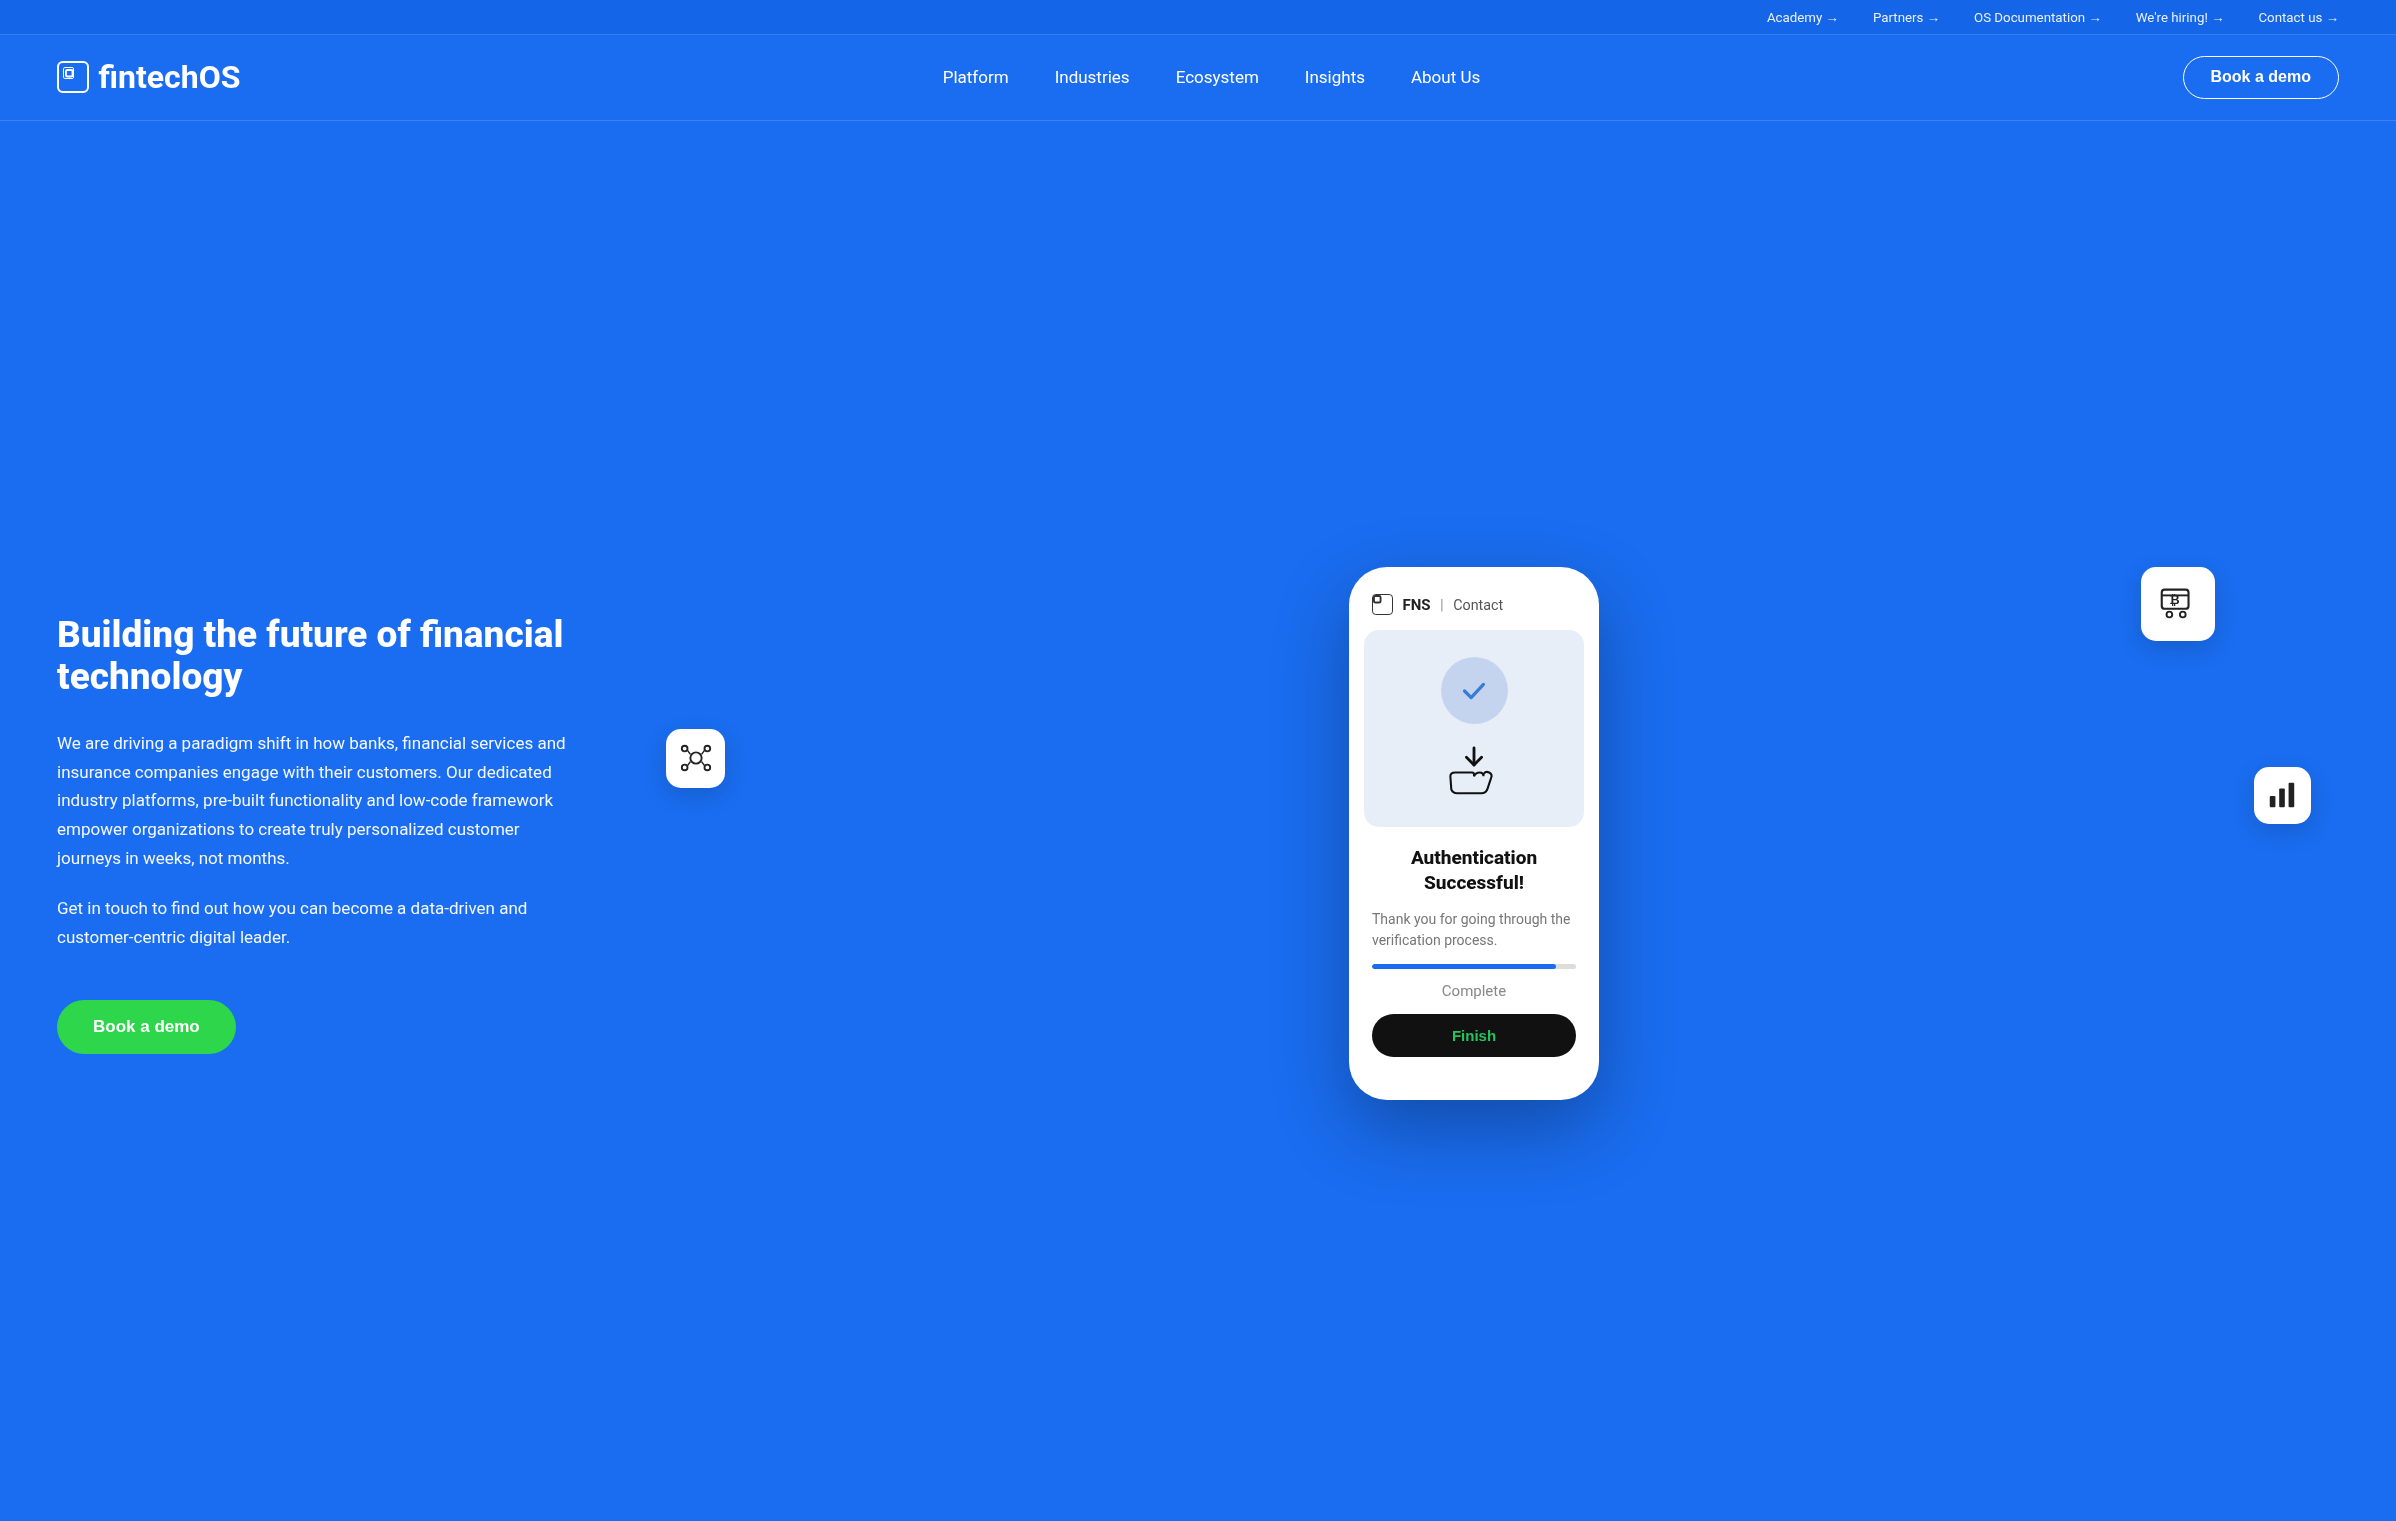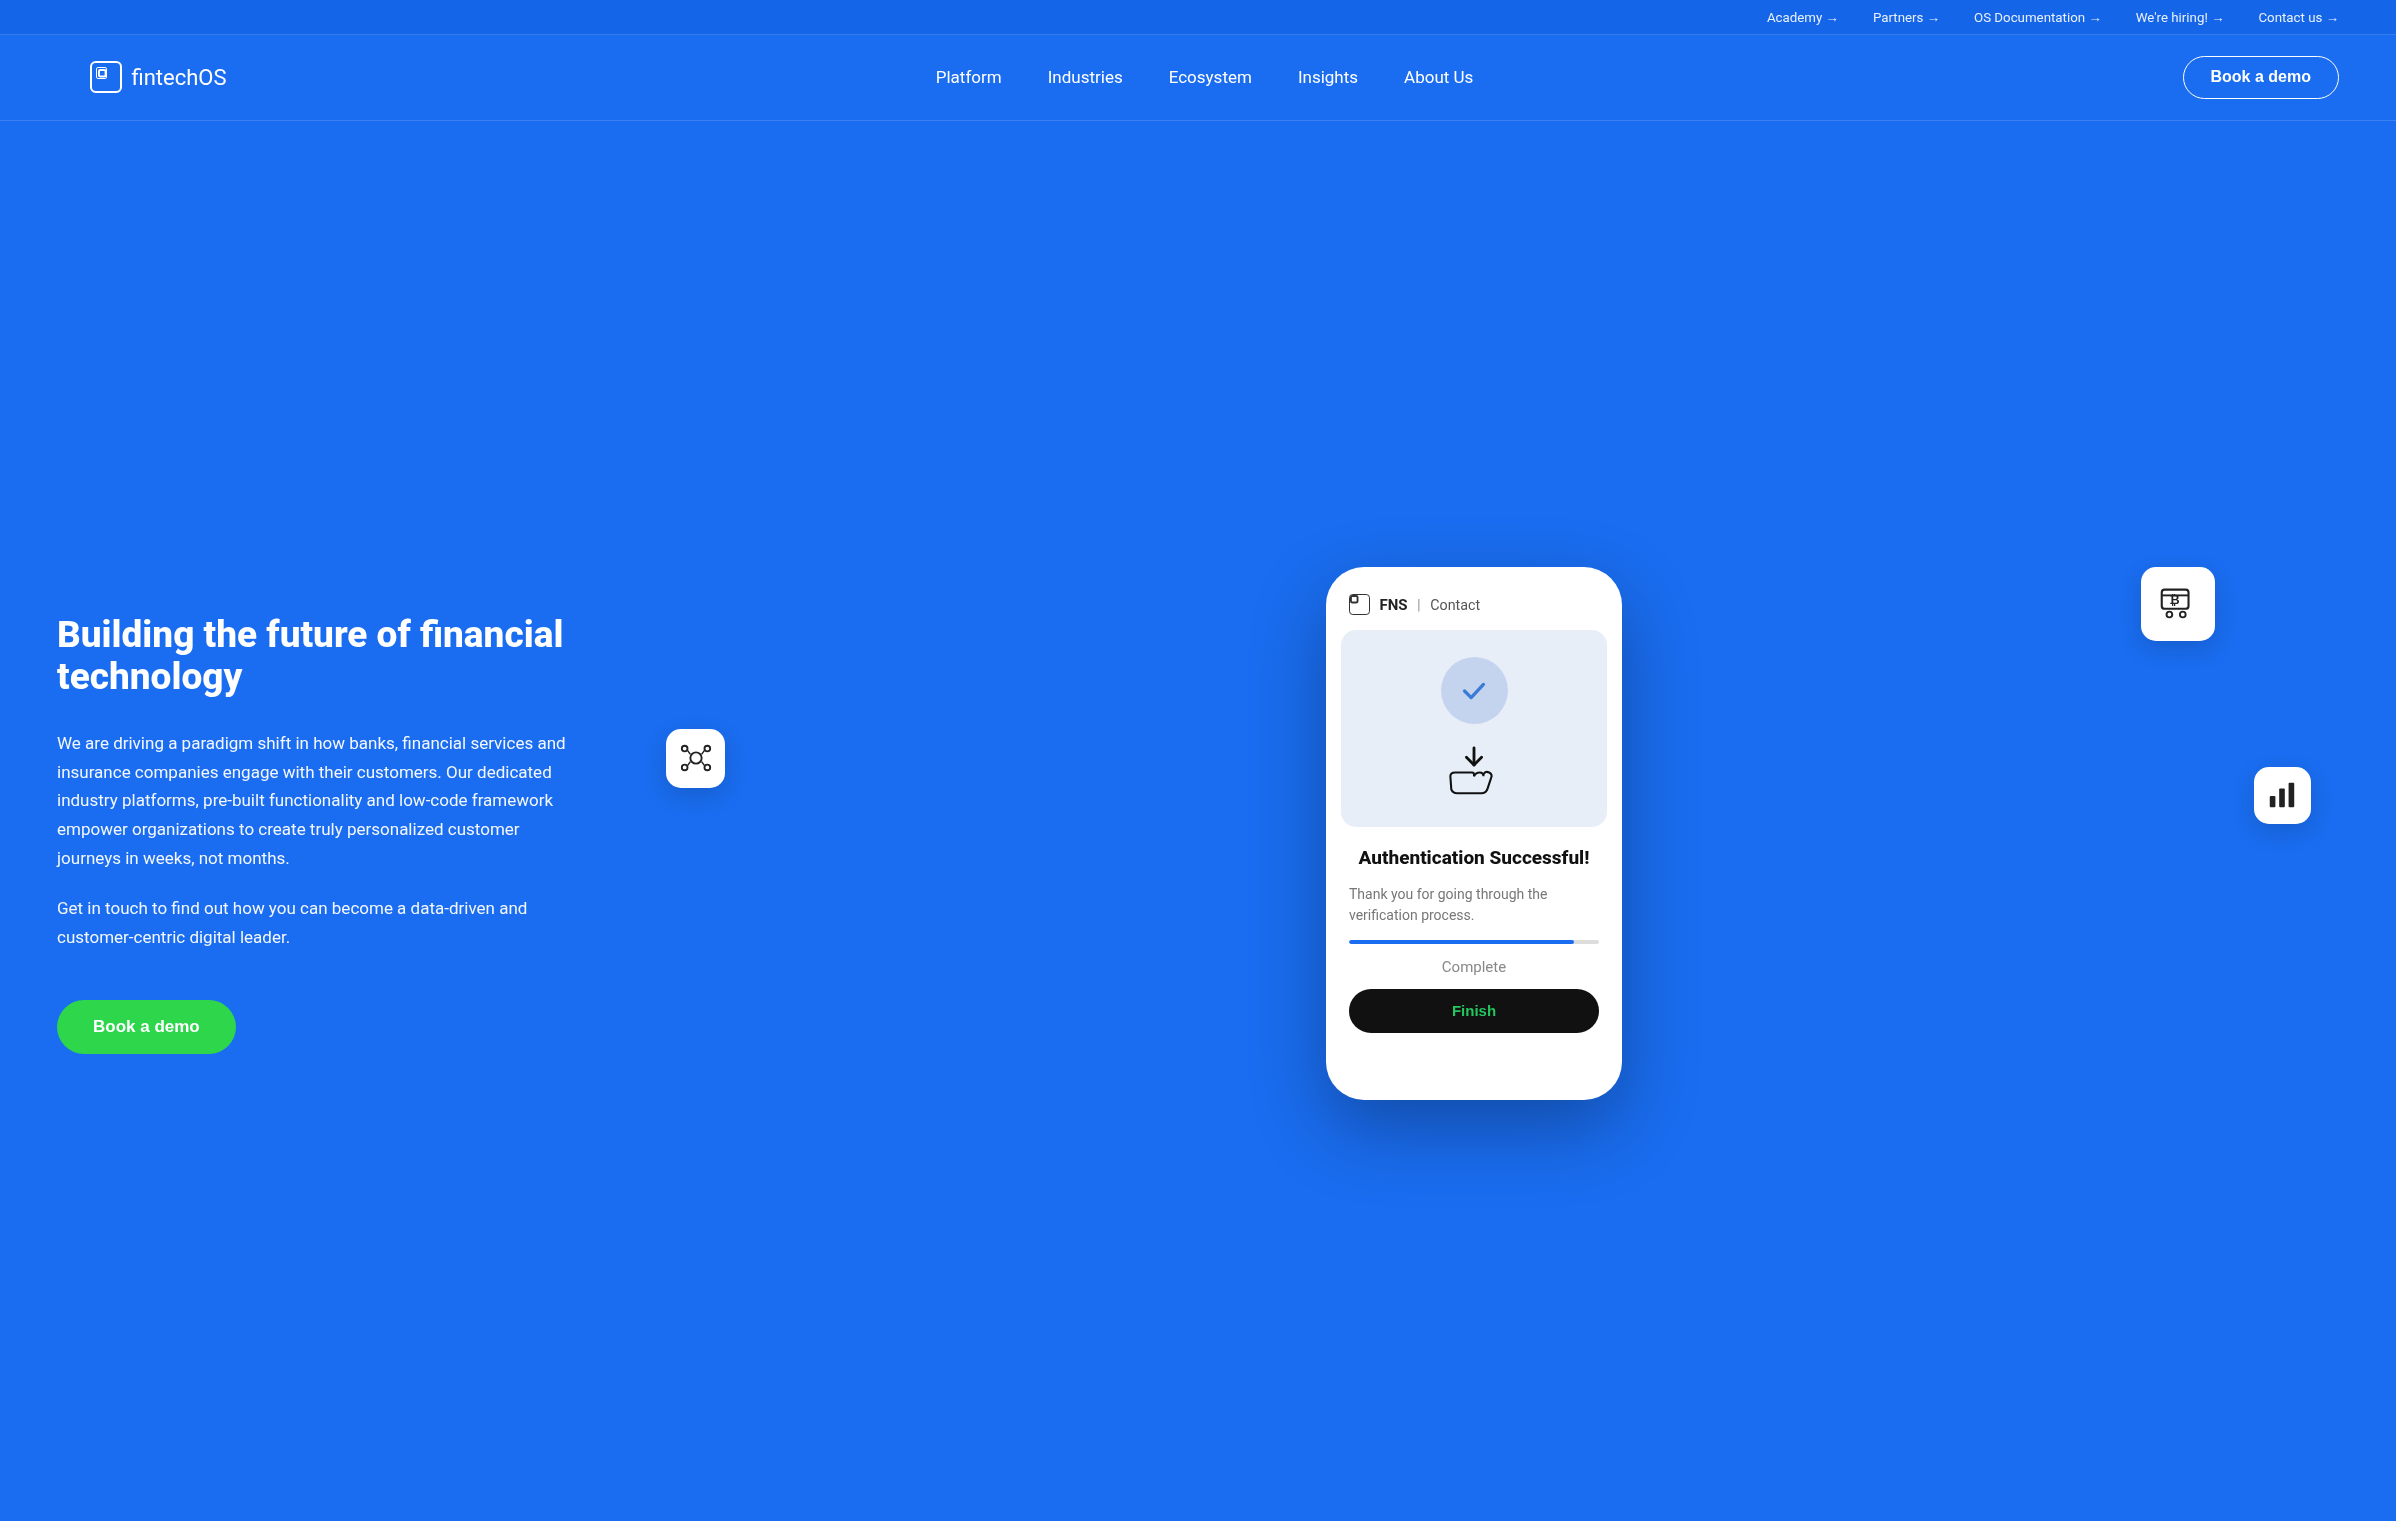--- a/index.html
+++ b/index.html
@@ -33,25 +33,24 @@
       padding: 21px 57px;
       display: flex;
       align-items: center;
       justify-content: space-between;
       border-bottom: 1px solid rgba(255,255,255,0.15);
     }
     .logo {
       display: flex;
       align-items: center;
       gap: 9.5px;
-      font-size: 22px;
-      font-weight: 400;
+      font-size: 32px;
+      font-weight: 700;
       color: white;
       text-decoration: none;
-      margin-left: 33px;
     }
     .logo-icon {
       width: 32px;
       height: 32px;
       border: 2.4px solid white;
       border-radius: 5.7px;
       display: flex;
       align-items: center;
       justify-content: center;
       position: relative;
@@ -139,21 +138,21 @@
       display: flex;
       justify-content: center;
       align-items: center;
       min-height: 590px;
     }
 
     
     .phone-card {
       background: white;
       border-radius: 38px;
-      width: 296px;
+      width: 250px;
       min-height: 533px;
       box-shadow: 0 28.5px 76px rgba(0,0,0,0.3);
       overflow: hidden;
       position: relative;
       z-index: 2;
     }
     .phone-header {
       padding: 27px 23px 15px;
       display: flex;
       align-items: center;

